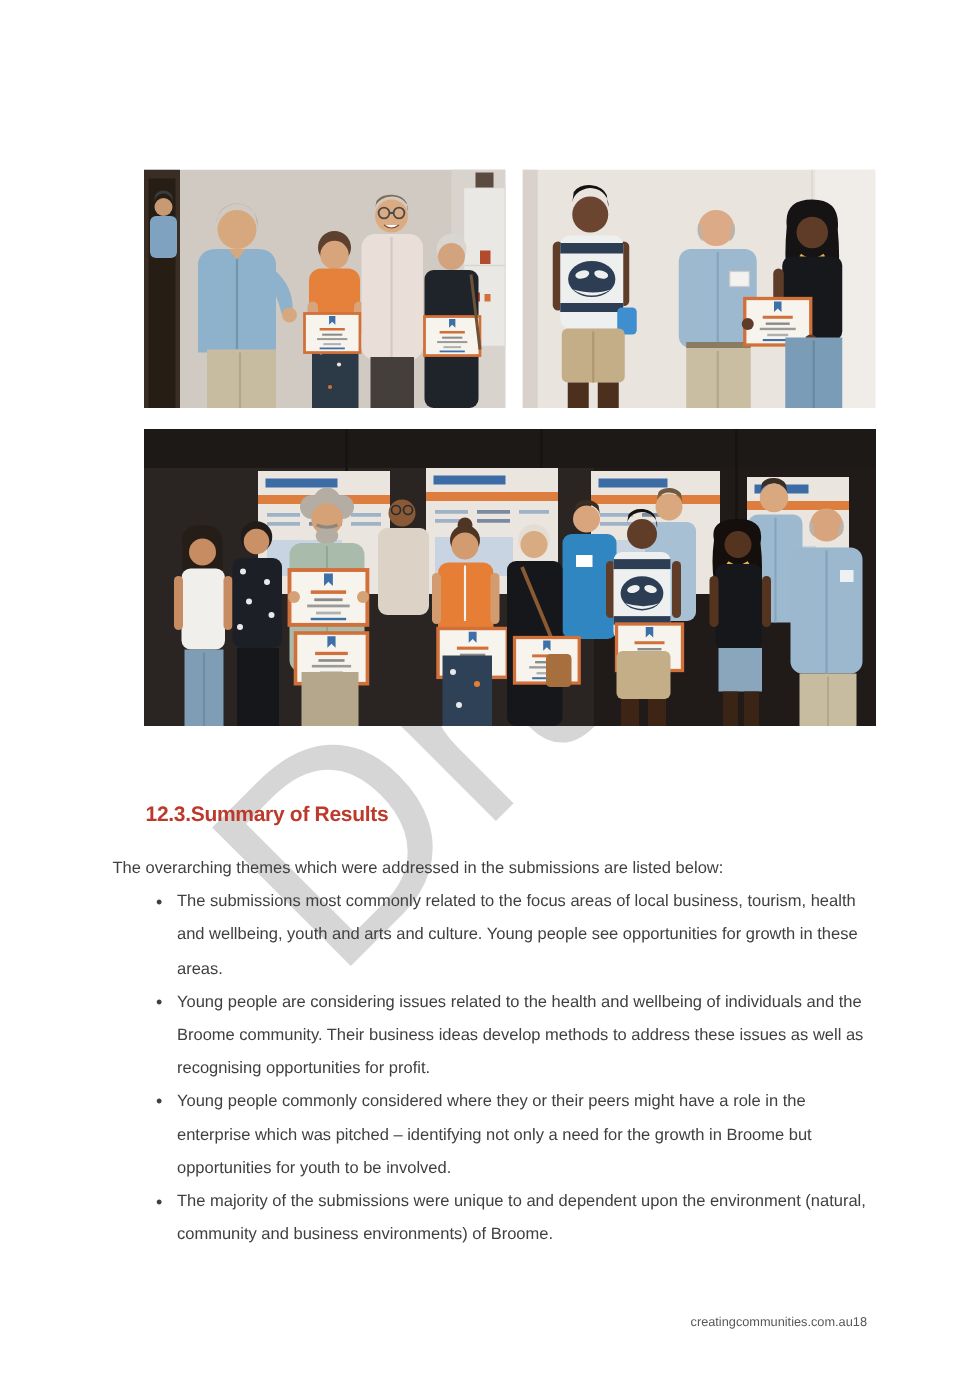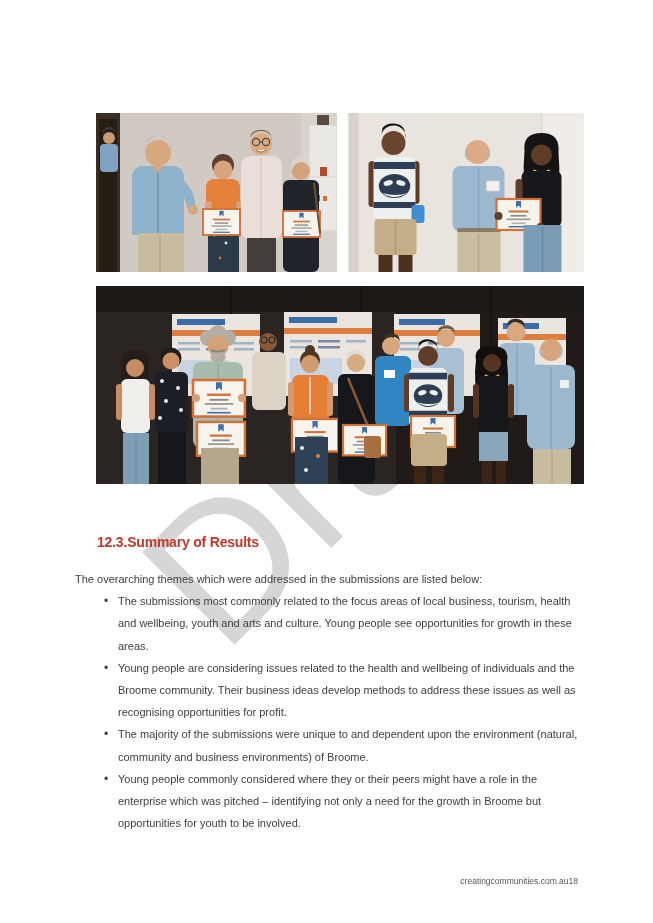--- a/index.html
+++ b/index.html
@@ -354,22 +354,22 @@
     </svg>
   </div>
 
   <h2 class="heading">12.3.Summary of Results</h2>
 
   <div class="body-text">
     <p class="intro">The overarching themes which were addressed in the submissions are listed below:</p>
     <ul>
       <li><span>The submissions most commonly related to the focus areas of local business, tourism, health and wellbeing, youth and arts and culture. Young people see opportunities for growth in these areas.</span></li>
       <li><span>Young people are considering issues related to the health and wellbeing of individuals and the Broome community. Their business ideas develop methods to address these issues as well as recognising opportunities for profit.</span></li>
+      <li><span>Young people commonly considered where they or their peers might have a role in the enterprise which was pitched – identifying not only a need for the growth in Broome but opportunities for youth to be involved.</span></li>
       <li><span>The majority of the submissions were unique to and dependent upon the environment (natural, community and business environments) of Broome.</span></li>
-      <li><span>Young people commonly considered where they or their peers might have a role in the enterprise which was pitched – identifying not only a need for the growth in Broome but opportunities for youth to be involved.</span></li>
     </ul>
   </div>
 
   <div class="footer">
     <span>creatingcommunities.com.au</span>
     <span>18</span>
   </div>
 
 </div>
 

